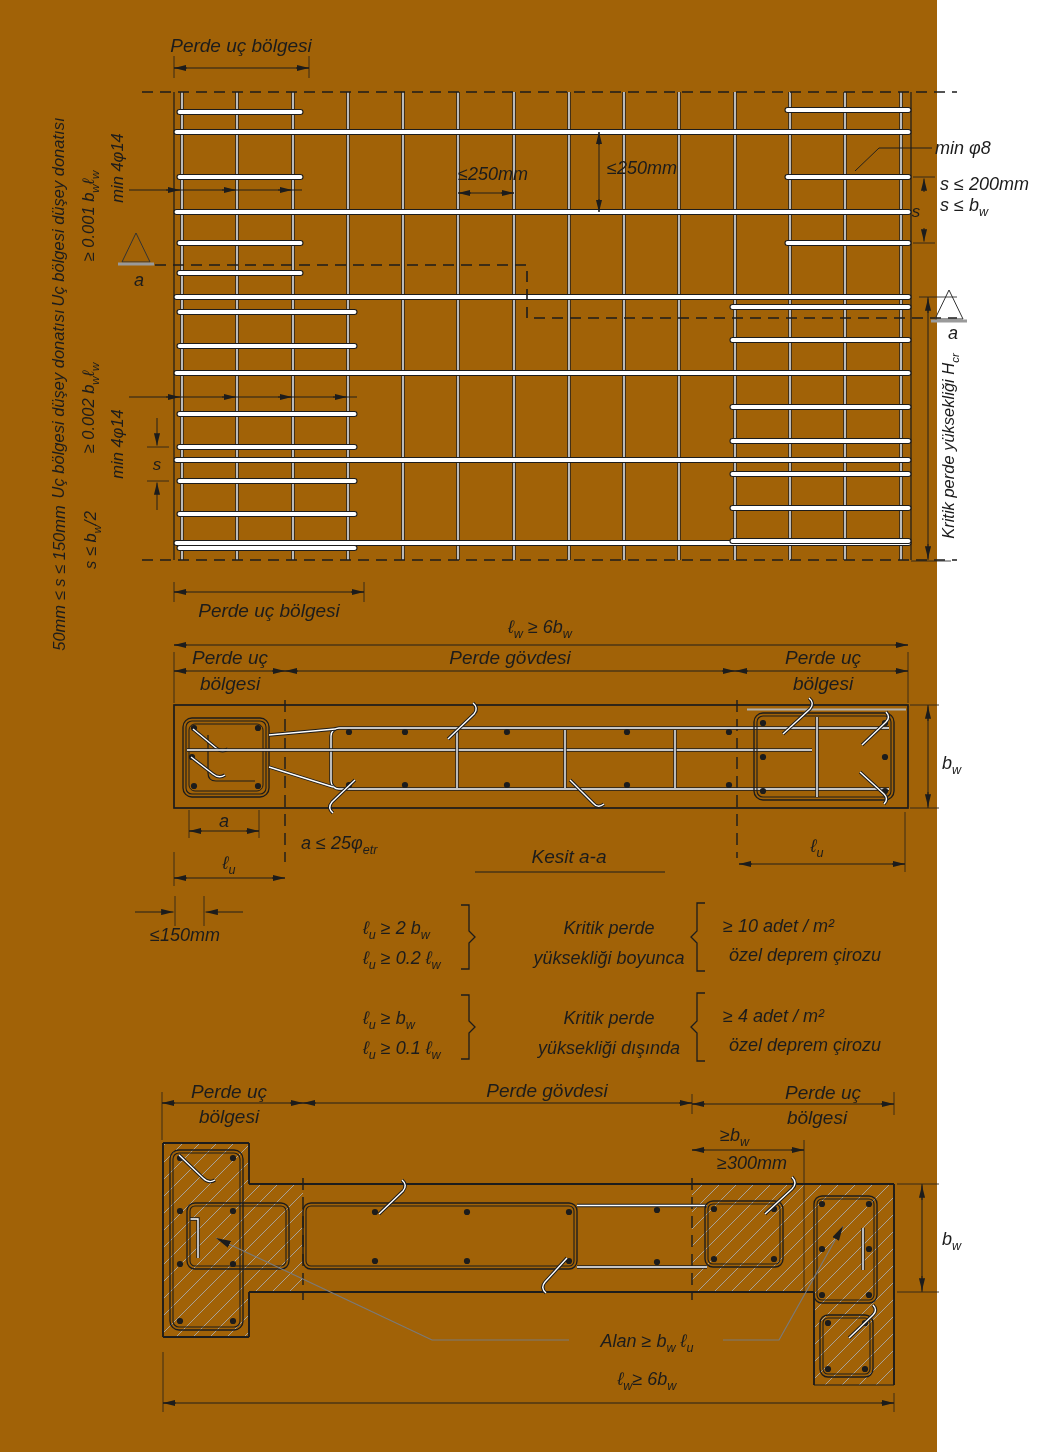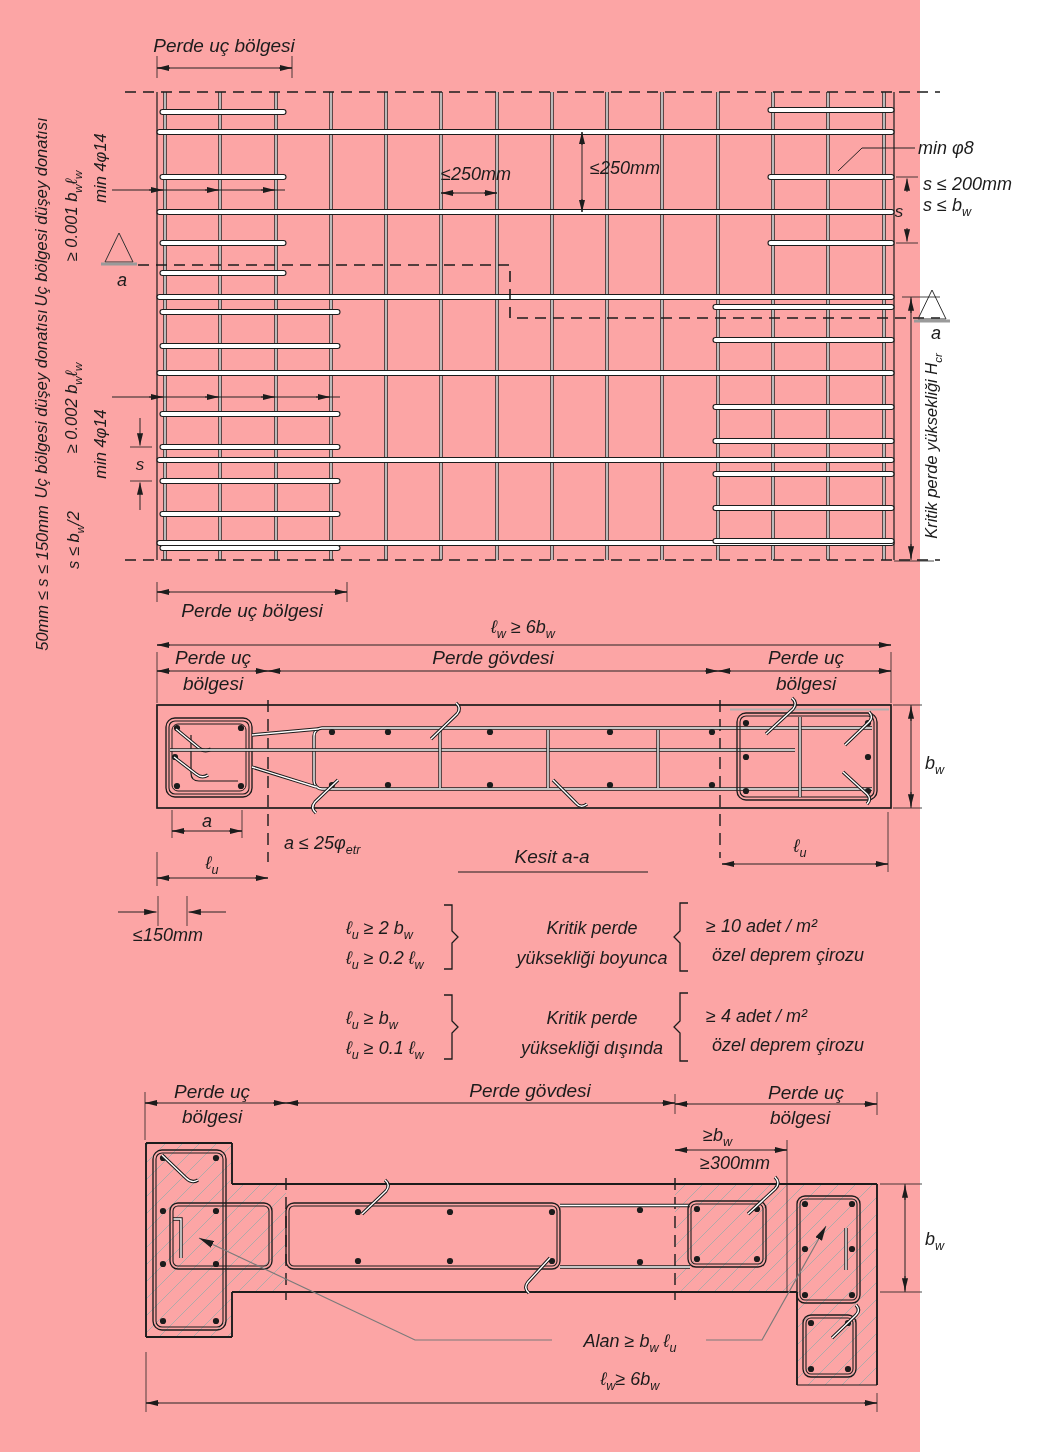--- a/index.html
+++ b/index.html
@@ -1,16 +1,16 @@
 <!DOCTYPE html>
 <html><head>
 <meta charset="utf-8">
 <style>
   html,body{margin:0;padding:0;background:#fff;}
-  .page{width:920px;height:1452px;position:relative;background:#fca5a5;}
+  .page{width:920px;height:1452px;position:relative;background:#a16207;padding-left:17px;}
   svg text{font-family:"Liberation Sans","DejaVu Sans",sans-serif;font-style:italic;fill:#1c1c1c;}
   .t19{font-size:19px}.t18{font-size:18px}.t17{font-size:17px}.t16{font-size:16.5px}
   .mid{text-anchor:middle}.st{text-anchor:start}
 </style>
 </head>
 <body>
 
 <div class="page">
 <svg id="fig" width="1059" height="1452" viewBox="0 0 1059 1452">
   <defs>

